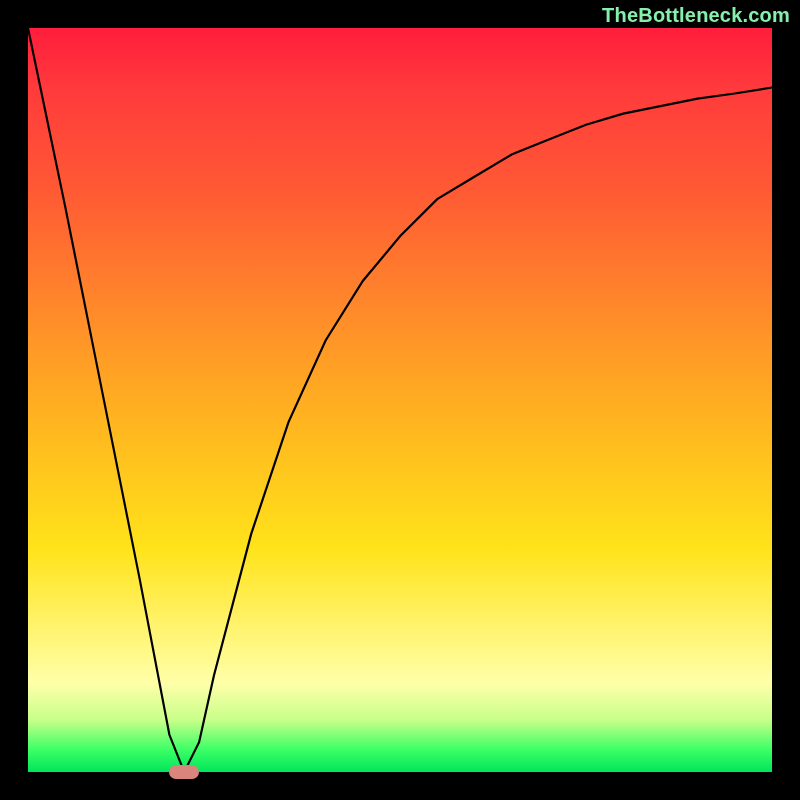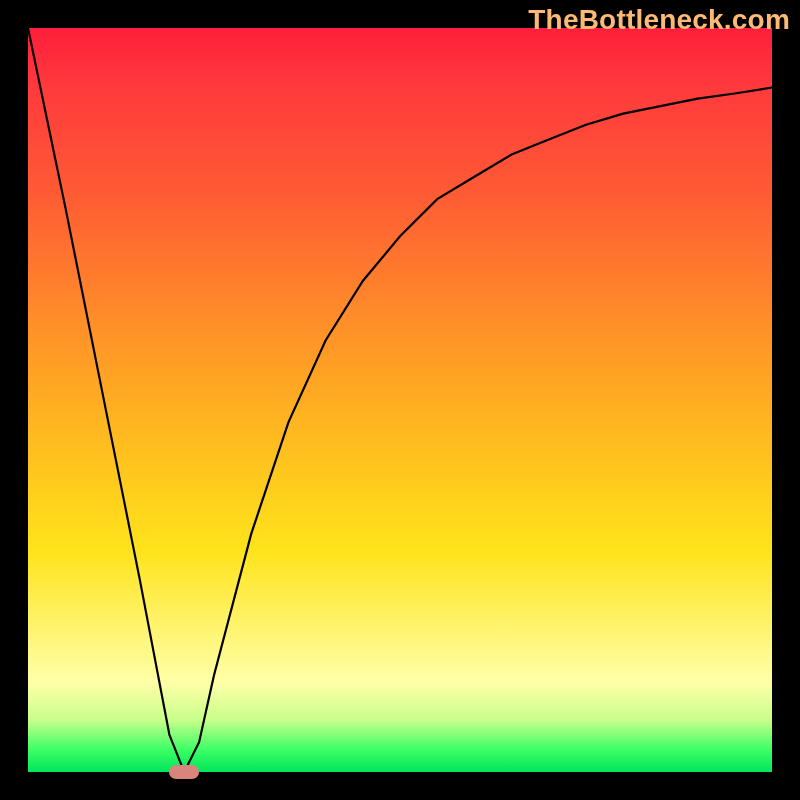--- a/index.html
+++ b/index.html
@@ -38,22 +38,22 @@
       #ffffa8 88%,
       #c8ff8a 93%,
       #3cff66 97%,
       #00e55a 100%
     );
   }
   .watermark {
     position: absolute;
     top: 4px;
     right: 10px;
-    color: #fdba74;
-    font-size: 28px;
+    color: #86efac;
+    font-size: 20px;
     font-weight: 600;
     letter-spacing: 0.2px;
     user-select: none;
   }
   .marker {
     position: absolute;
     width: 30px;
     height: 14px;
     border-radius: 7px;
     background: #d9857e;

